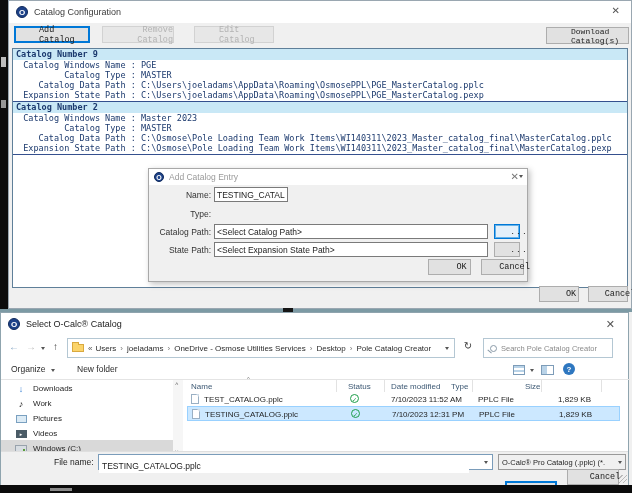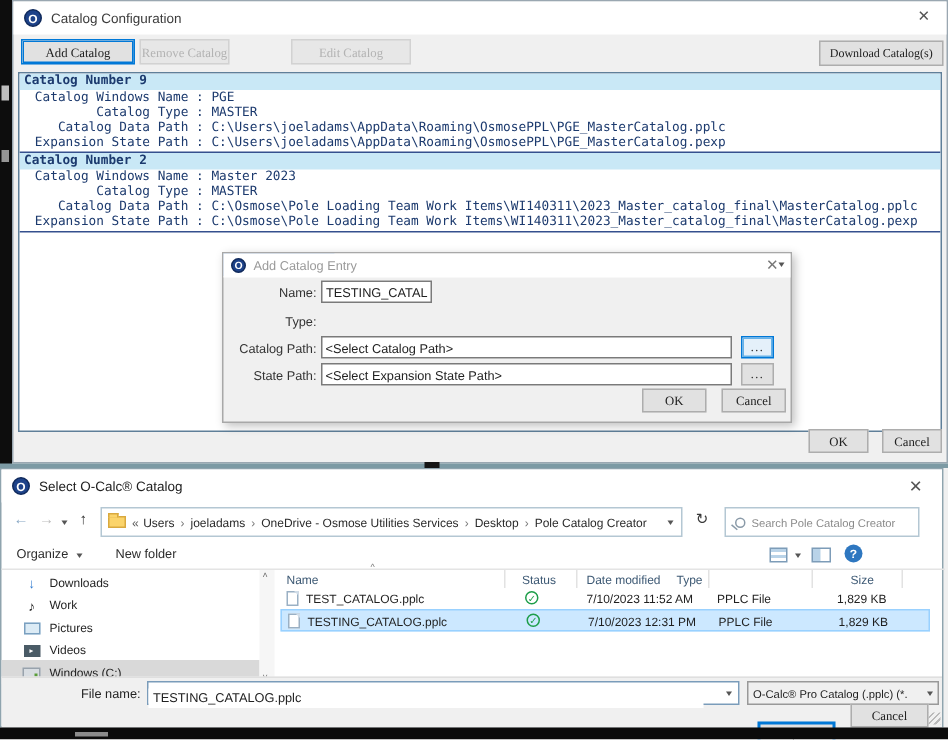--- a/index.html
+++ b/index.html
@@ -8,21 +8,21 @@
     position:relative; width:632px; height:493px; overflow:hidden;
     font-family:"Liberation Sans", sans-serif; background:#f0f0f0;
     -webkit-font-smoothing:antialiased;
   }
   .abs { position:absolute; }
 
   
   .btn {
     position:absolute; display:flex; align-items:center; justify-content:center;
     background:#e1e1e1; border:1px solid #adadad; font-size:8.5px; color:#222;
-    font-family:Liberation Serif, serif; cursor:default;
+    font-family:Liberation Mono, monospace; cursor:default;padding-left:24px;
   }
   .btn.default { border:1px solid #0078d7; box-shadow:inset 0 0 0 1px #0078d7; }
   .btn.disabled { background:#e7e7e7; border-color:#d2d2d2; color:#b3b3b3; }
   .tri-down { width:0; height:0; border-left:3px solid transparent; border-right:3px solid transparent; border-top:4px solid #555; display:inline-block; }
   .tri-down.sm { border-left-width:2.5px; border-right-width:2.5px; border-top-width:3px; }
   input { font-family:"Liberation Sans", sans-serif; outline:none; }
 
   
   #left-strip { left:0; top:0; width:8px; height:311px; background:#0d0d0d; }
   #left-strip .m1 { position:absolute; left:1px; top:57px; width:5px; height:10px; background:#bdbdbd; }
@@ -33,21 +33,21 @@
   #bottom-bar .dash { position:absolute; left:50px; top:3px; width:22px; height:3px; background:#8a8a8a; }
 
   
   #main-win { left:8px; top:0; width:624px; height:309px; background:#f0f0f0; border:1px solid #9aa7b1; }
   .titlebar { position:absolute; left:0; top:0; right:0; height:22px; background:#fff; display:flex; align-items:center; }
   .logo { width:12px; height:12px; border-radius:50%; background:#1d4289; color:#fff; font-size:8px; font-weight:bold;
           display:flex; align-items:center; justify-content:center; margin-left:7px; border:1px solid #102a5c; }
   .tb-title { font-size:9px; color:#3c3c3c; margin-left:6px; }
   .tb-close { position:absolute; right:11px; top:4px; font-size:10px; color:#555; }
   #btn-add { left:5px; top:25px; width:76px; height:17px; }
-  #btn-remove { left:84px; top:25px; width:60px; height:17px; }
+  #btn-remove { left:93px; top:25px; width:72px; height:17px;text-align:right; }
   #btn-edit { left:185px; top:25px; width:80px; height:17px; }
   #btn-download { left:537px; top:26px; width:83px; height:17px; font-size:8px; }
 
   #catlist { position:absolute; left:3px; top:47px; width:616px; height:240px; background:#fff; border:1px solid #5f7f99; overflow:hidden; }
   .cat-header { background:#c9e8f6; color:#1c3a6e; font-family:"DejaVu Sans Mono", monospace; font-size:8.5px; font-weight:bold;
                 height:11px; line-height:11px; padding-left:3px; white-space:pre; }
   .cat-line { color:#1c3a6e; font-family:"DejaVu Sans Mono", monospace; font-size:8.5px; height:10px; line-height:10px; white-space:pre; }
   .cat-block { border-bottom:1px solid #35508e; padding-bottom:1px; }
   #ok-main { left:530px; top:285px; width:40px; height:16px; }
   #cancel-main { left:579px; top:285px; width:40px; height:16px; }
@@ -282,21 +282,21 @@
     <div id="side-scroll">
       <span class="up">˄</span>
       <span class="dn">˅</span>
     </div>
 
     <span id="sort-caret">^</span>
     <span class="col-head" style="left:190px;">Name</span>
     <span class="col-head" style="left:347px;">Status</span>
     <span class="col-head" style="left:390px;">Date modified</span>
     <span class="col-head" style="left:450px;text-align:center;">Type</span>
-    <span class="col-head" style="left:566px;">Size</span>
+    <span class="col-head" style="left:524px;">Size</span>
     <span class="col-line" style="left:335px;"></span>
     <span class="col-line" style="left:383px;"></span>
     <span class="col-line" style="left:471px;"></span>
     <span class="col-line" style="left:540px;"></span>
     <span class="col-line" style="left:600px;"></span>
 
     <div class="frow" style="top:79px;">
       <span class="page-ic"></span>
       <span class="cell" style="left:17px;">TEST_CATALOG.pplc</span>
       <span class="chk">✓</span>

